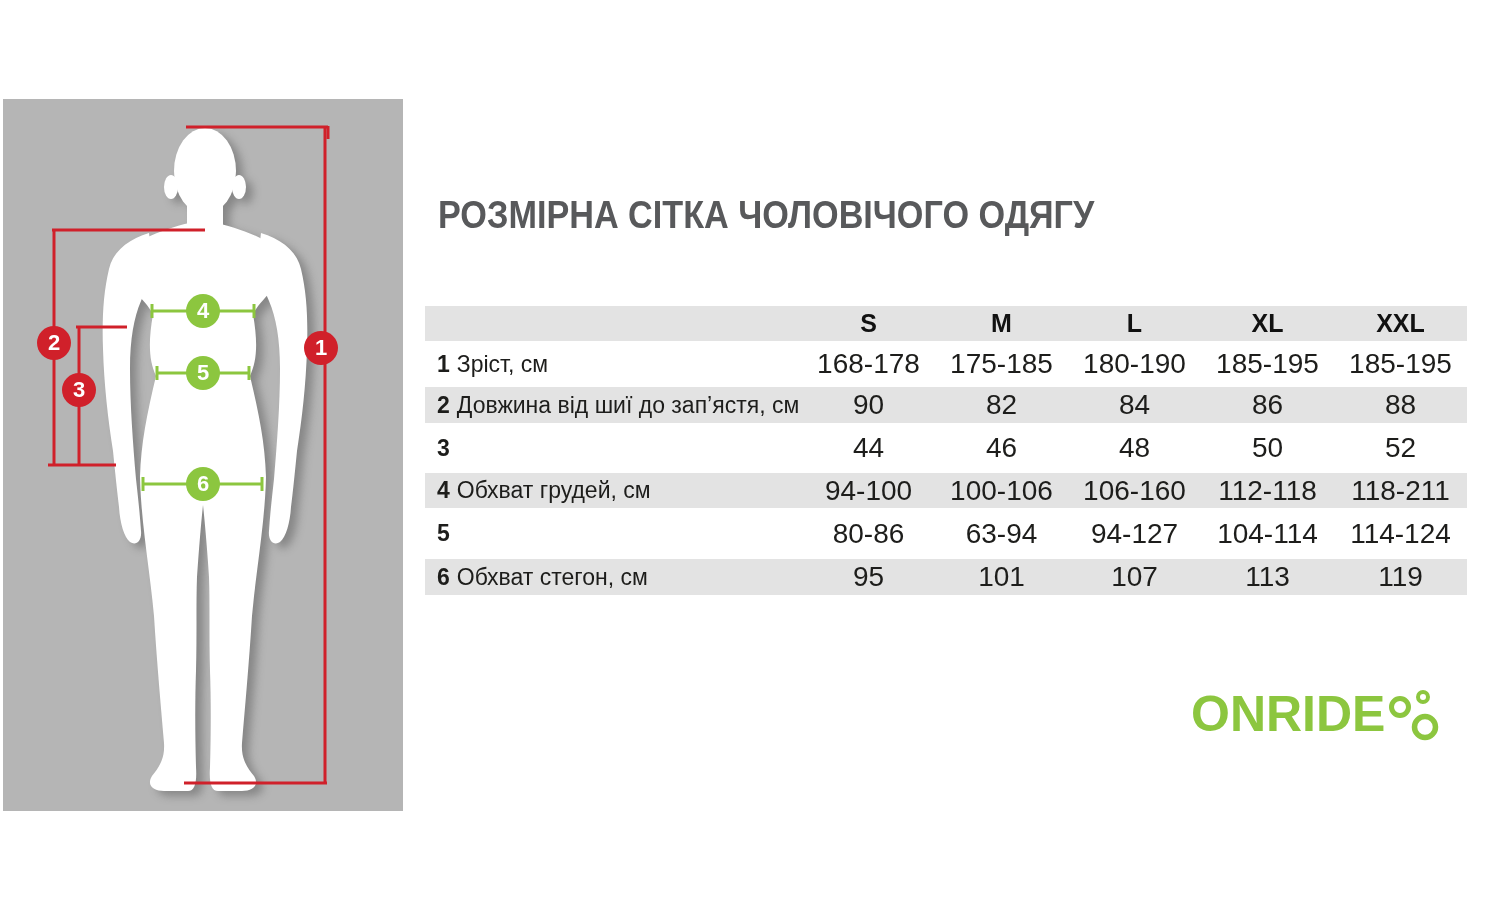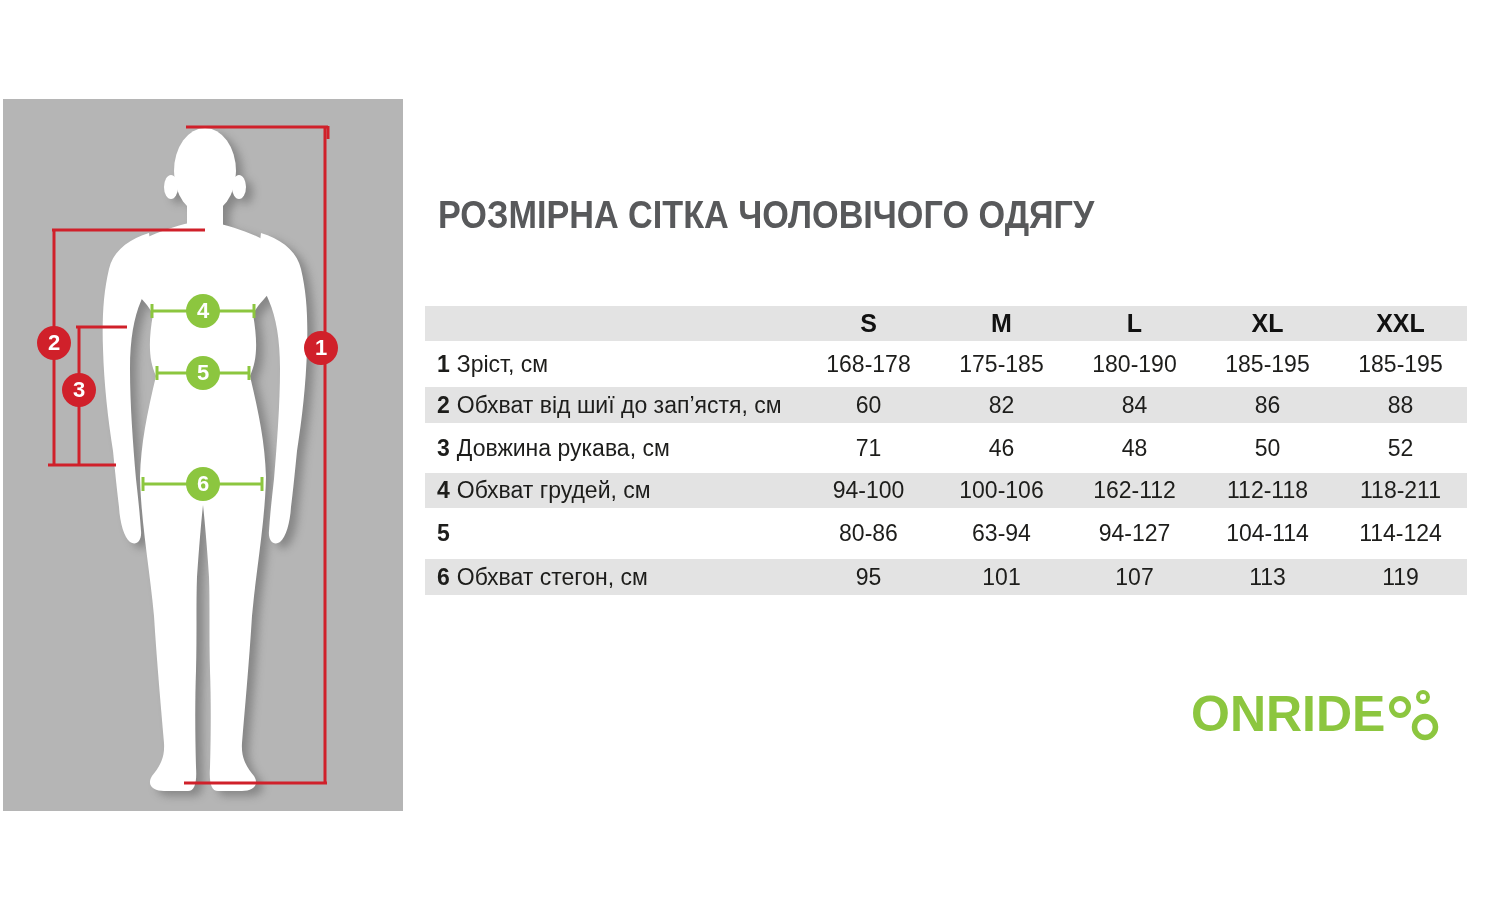--- a/index.html
+++ b/index.html
@@ -52,21 +52,21 @@
   .t-row.r5 { height: 51px; }
   .t-row.r6 { height: 36px; }
   .label-cell {
     width: 377px; padding-left: 12px;
     font-size: 23px; color: #1d1d1b;
     white-space: nowrap; display: flex; align-items: baseline;
   }
   .label-cell .num { font-weight: 700; margin-right: 7px; }
   .val-cell {
     width: 133px; text-align: center;
-    font-size: 23px; color: #1d1d1b;
+    font-size: 28px; color: #1d1d1b;
   }
   .t-row.head .val-cell { font-weight: 700; font-size: 25px; color: #111111; }
 
   
   .logo {
     position: absolute; left: 1191px; top: 684px;
     display: flex; align-items: flex-start;
   }
   .logo-text {
     font-size: 50px; font-weight: 700; color: #8cc63f;
@@ -215,49 +215,48 @@
       <div class="val-cell">168-178</div>
       <div class="val-cell">175-185</div>
       <div class="val-cell">180-190</div>
       <div class="val-cell">185-195</div>
       <div class="val-cell">185-195</div>
     </div>
 
     <div class="t-row r2 shaded">
       <div class="label-cell">
         <span class="num">2</span>
-        <span>Обхват від шиї до зап’ястя, см</span>
-      </div>
-      <div class="val-cell">60</div>
+        <span>Довжина від шиї до зап’ястя, см</span>
+      </div>
+      <div class="val-cell">90</div>
       <div class="val-cell">82</div>
       <div class="val-cell">84</div>
       <div class="val-cell">86</div>
       <div class="val-cell">88</div>
     </div>
 
     <div class="t-row r3">
       <div class="label-cell">
         <span class="num">3</span>
-        <span>Довжина рукава, см</span>
-      </div>
-      <div class="val-cell">71</div>
+      </div>
+      <div class="val-cell">44</div>
       <div class="val-cell">46</div>
       <div class="val-cell">48</div>
       <div class="val-cell">50</div>
       <div class="val-cell">52</div>
     </div>
 
     <div class="t-row r4 shaded">
       <div class="label-cell">
         <span class="num">4</span>
         <span>Обхват грудей, см</span>
       </div>
       <div class="val-cell">94-100</div>
       <div class="val-cell">100-106</div>
-      <div class="val-cell">162-112</div>
+      <div class="val-cell">106-160</div>
       <div class="val-cell">112-118</div>
       <div class="val-cell">118-211</div>
     </div>
 
     <div class="t-row r5">
       <div class="label-cell">
         <span class="num">5</span>
       </div>
       <div class="val-cell">80-86</div>
       <div class="val-cell">63-94</div>

